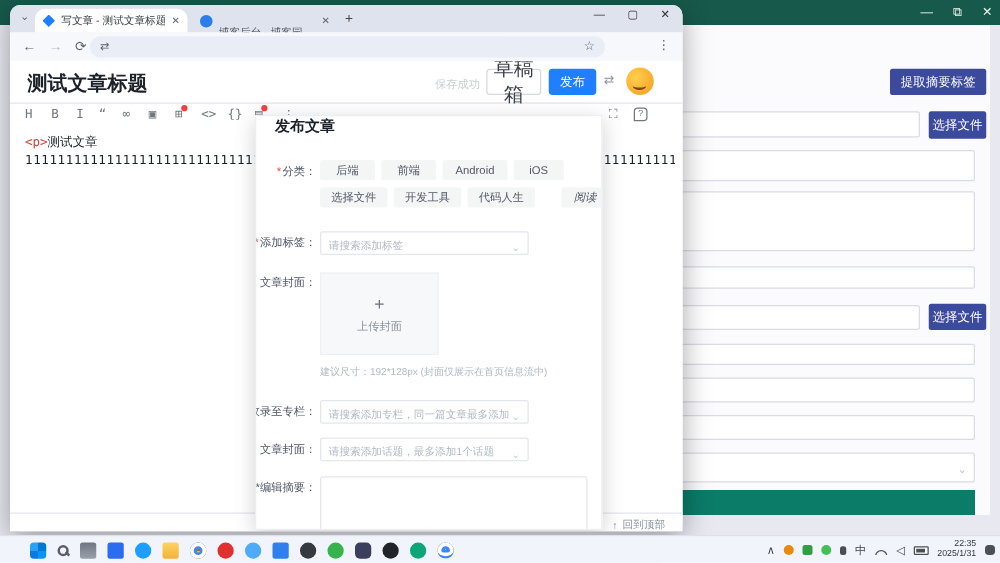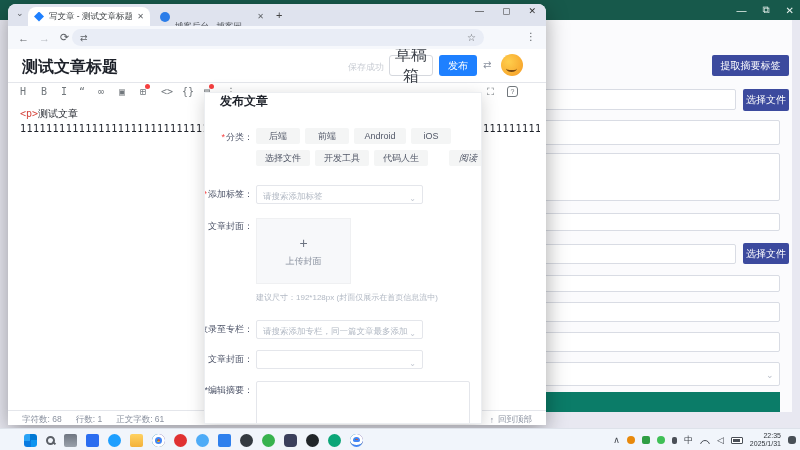--- a/index.html
+++ b/index.html
@@ -179,25 +179,20 @@
         <span class="md-right" style="position:absolute;left:479px;">⛶</span>
         <span class="help-bubble" style="left:499px;">?</span>
       </div>
 
       <div class="ed-body">
         <div class="src-line1"><span class="tag">&lt;p&gt;</span><span>测试文章</span></div>
         <div class="src-line2">111111111111111111111111111111111111111111111111111111111111111111111111111111111111111111111111111111111111111111111111111111111111111111111111111111</div>
       </div>
 
       <div class="statusbar">
-        <div class="sb-left">
-          <span>字符数: 68</span>
-          <span>行数: 1</span>
-          <span>正文字数: 61</span>
-        </div>
         <div class="sb-right">
           <span>↑</span>
           <span>回到顶部</span>
         </div>
       </div>
 
       <div class="dialog">
         <div class="dlg-title">发布文章</div>
 
         <div class="lbl" style="left:-12px;top:38px;"><span class="req">*</span><span>分类：</span></div>
@@ -224,20 +219,21 @@
         <div class="hint">建议尺寸：192*128px (封面仅展示在首页信息流中)</div>
 
         <div class="lbl" style="left:-12px;top:230px;">收录至专栏：</div>
         <div class="sel" style="top:227px;">
           <span style="white-space:nowrap;overflow:hidden;width:145px;">请搜索添加专栏，同一篇文章最多添加三个专栏</span>
           <span class="caret">⌄</span>
         </div>
 
         <div class="lbl" style="left:-12px;top:260px;">文章封面：</div>
         <div class="sel" style="top:257px;">
+          <span>请搜索添加话题，最多添加1个话题</span>
           <span class="caret">⌄</span>
         </div>
 
         <div class="lbl" style="left:-12px;top:291px;">*编辑摘要：</div>
         <div class="summary-box"></div>
       </div>
     </div>
   </div>
 
   <div class="taskbar">

